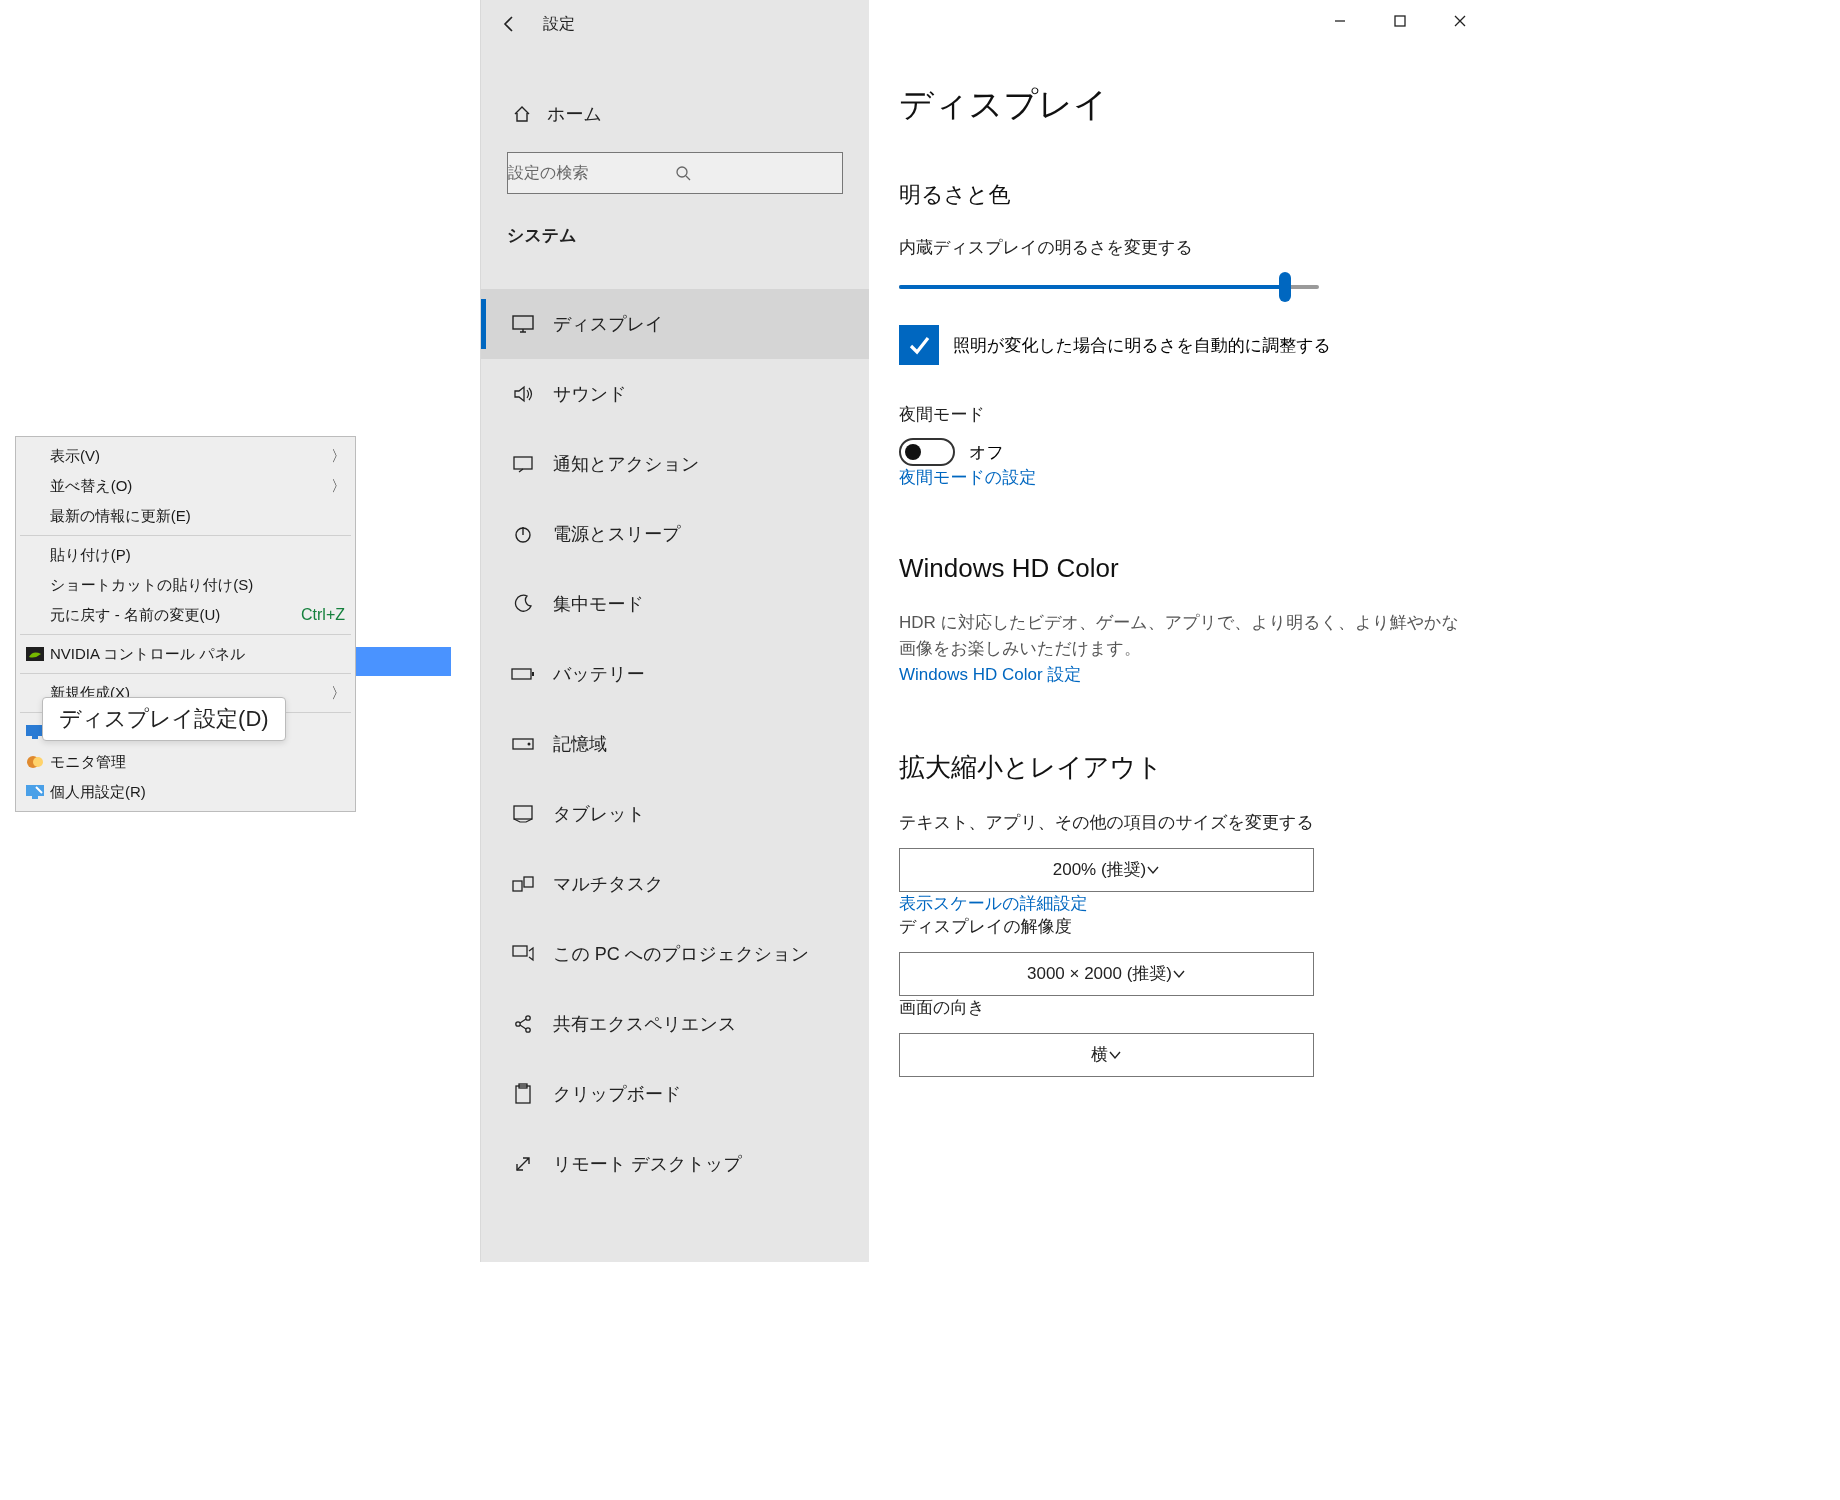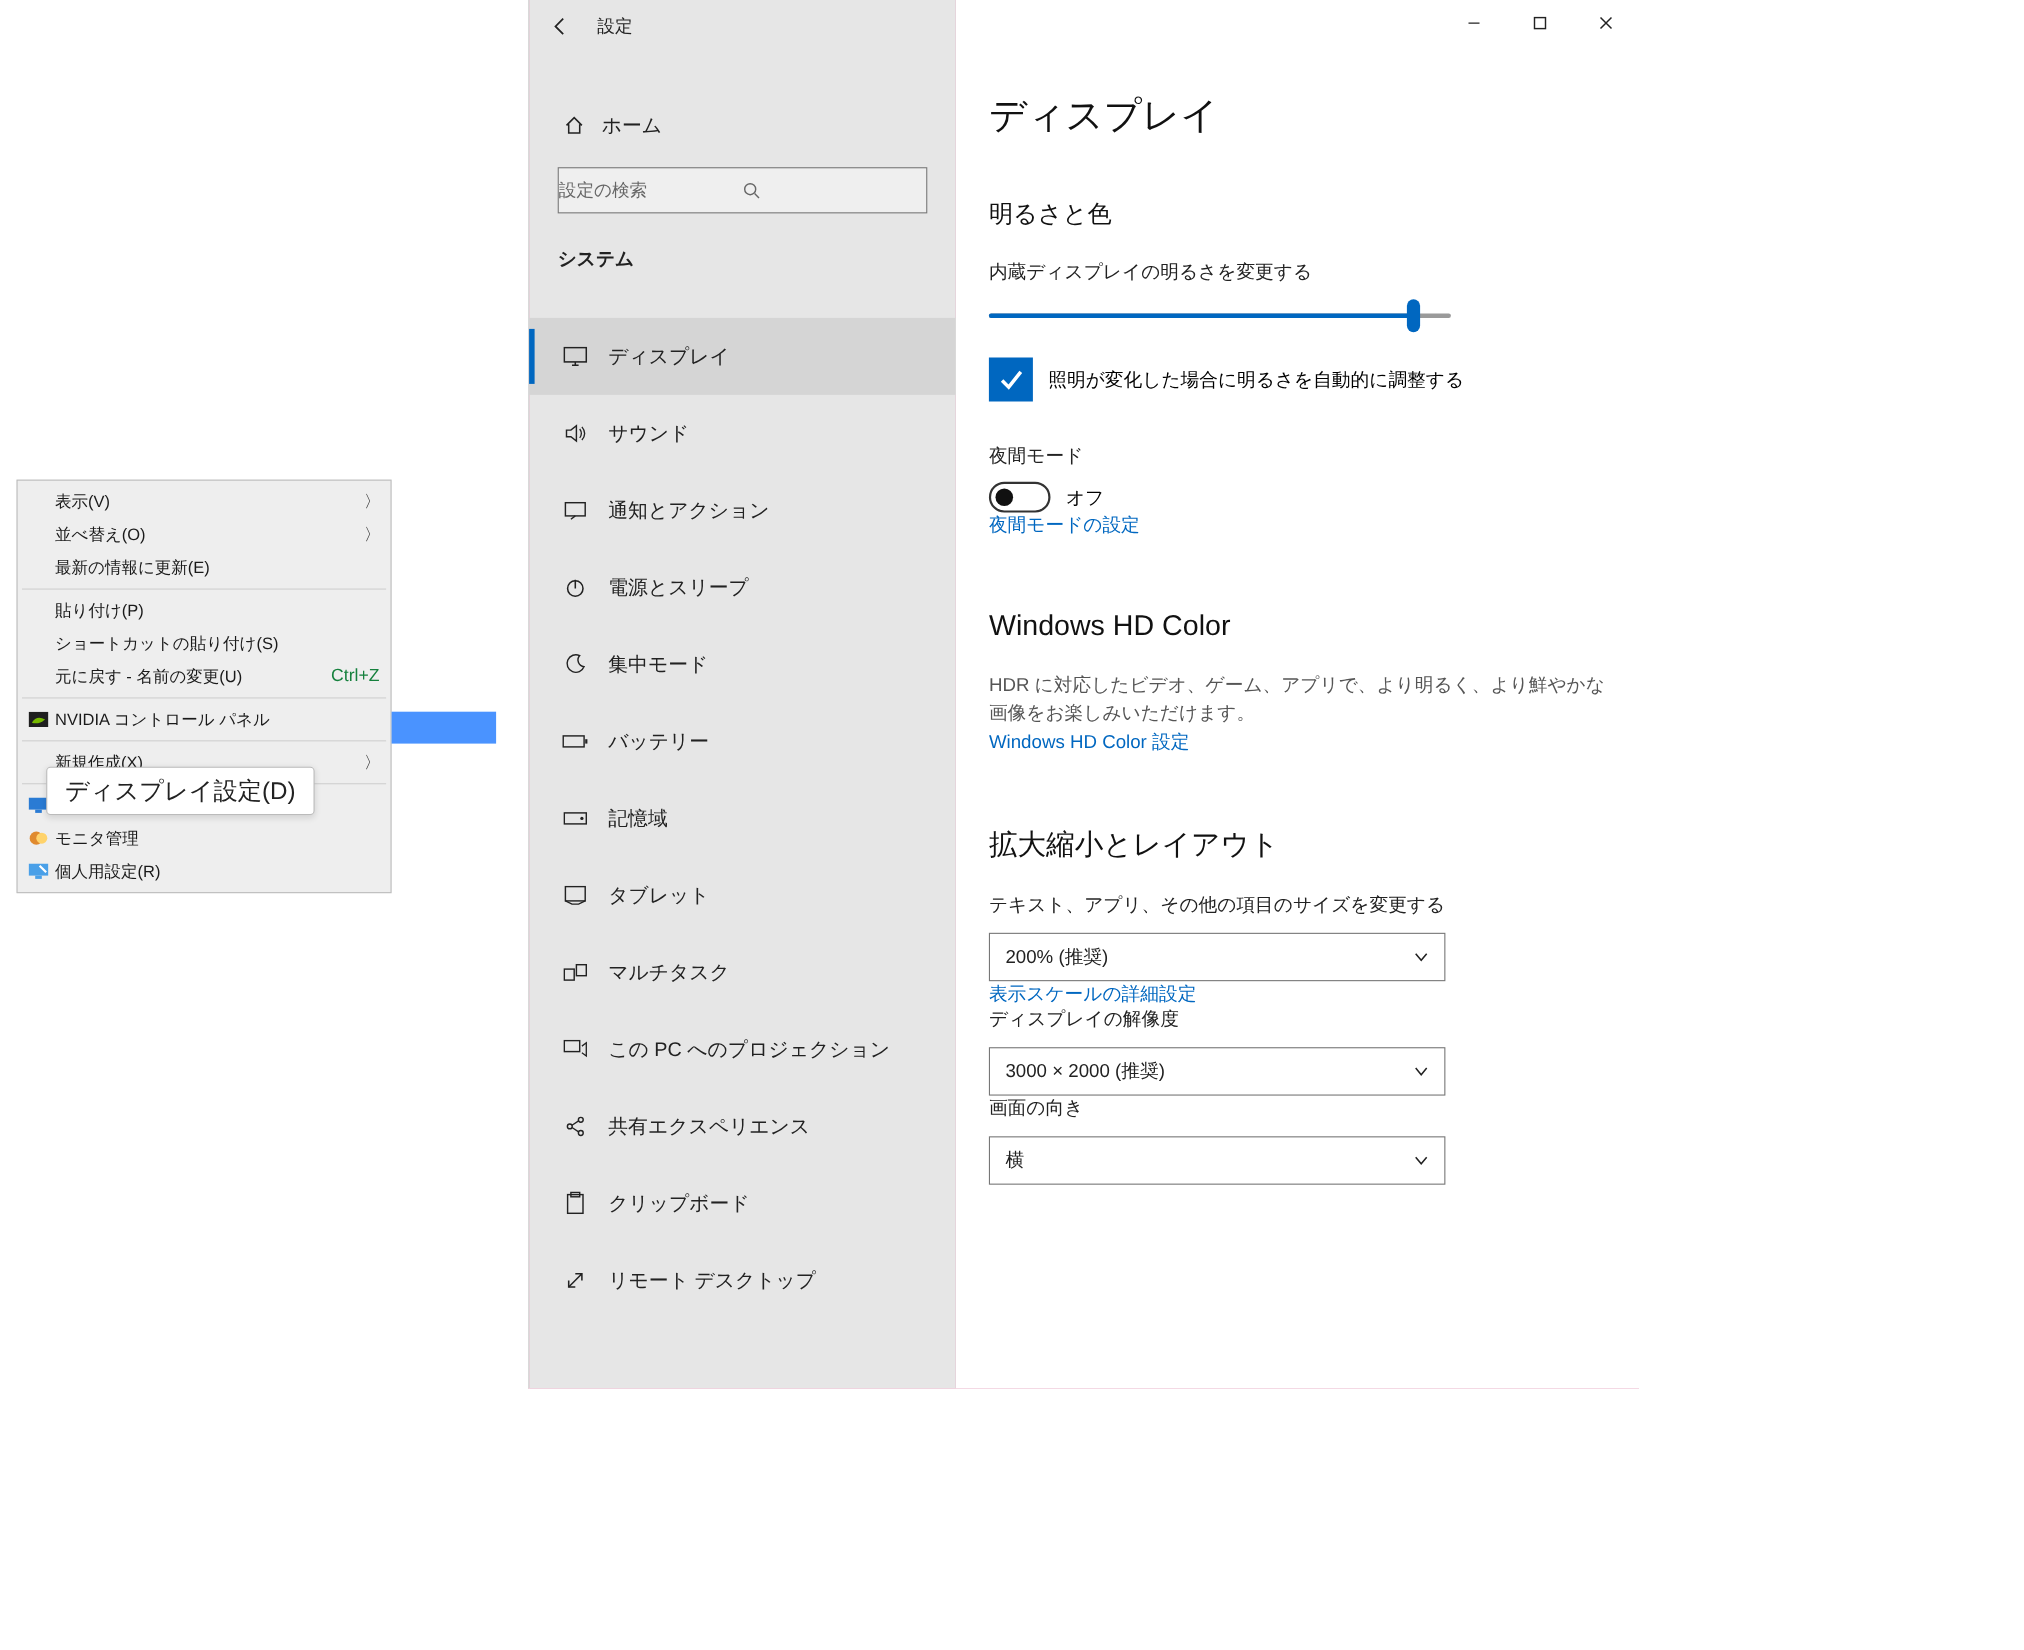--- a/index.html
+++ b/index.html
@@ -54,21 +54,21 @@
   box-shadow: 0 2px 6px rgba(0,0,0,.12);
 }
 
 
 .settings-window {
   position: absolute;
   left: 480px;
   top: 0;
   width: 1010px;
   height: 1262px;
-  background: #be185d;
+  background: #404040;
   border-left: 1px solid #d9d9d9;
   display: flex;
 }
 
 
 .nav {
   width: 388px;
   background: #e6e6e6;
   display: flex;
   flex-direction: column;
@@ -197,21 +197,21 @@
 }
 .toggle-knob {
   width:16px; height:16px; background:#111; border-radius:50%;
   position:absolute; left:4px; top:4px;
 }
 
 .select-wrap { margin-top: 14px; }
 .select-box {
   width: 415px; height:44px;
   border:1px solid #777;
-  display:flex; align-items:center; justify-content:space-between;
+  display:flex; align-items:center; justify-content:center;
   padding: 0 14px;
   font-size:17px;
   color:#222;
   background:#fff;
 }
 .label-sm { font-size:17px; color:#222; }
 
 svg { display:block; }
 </style>
 </head>

